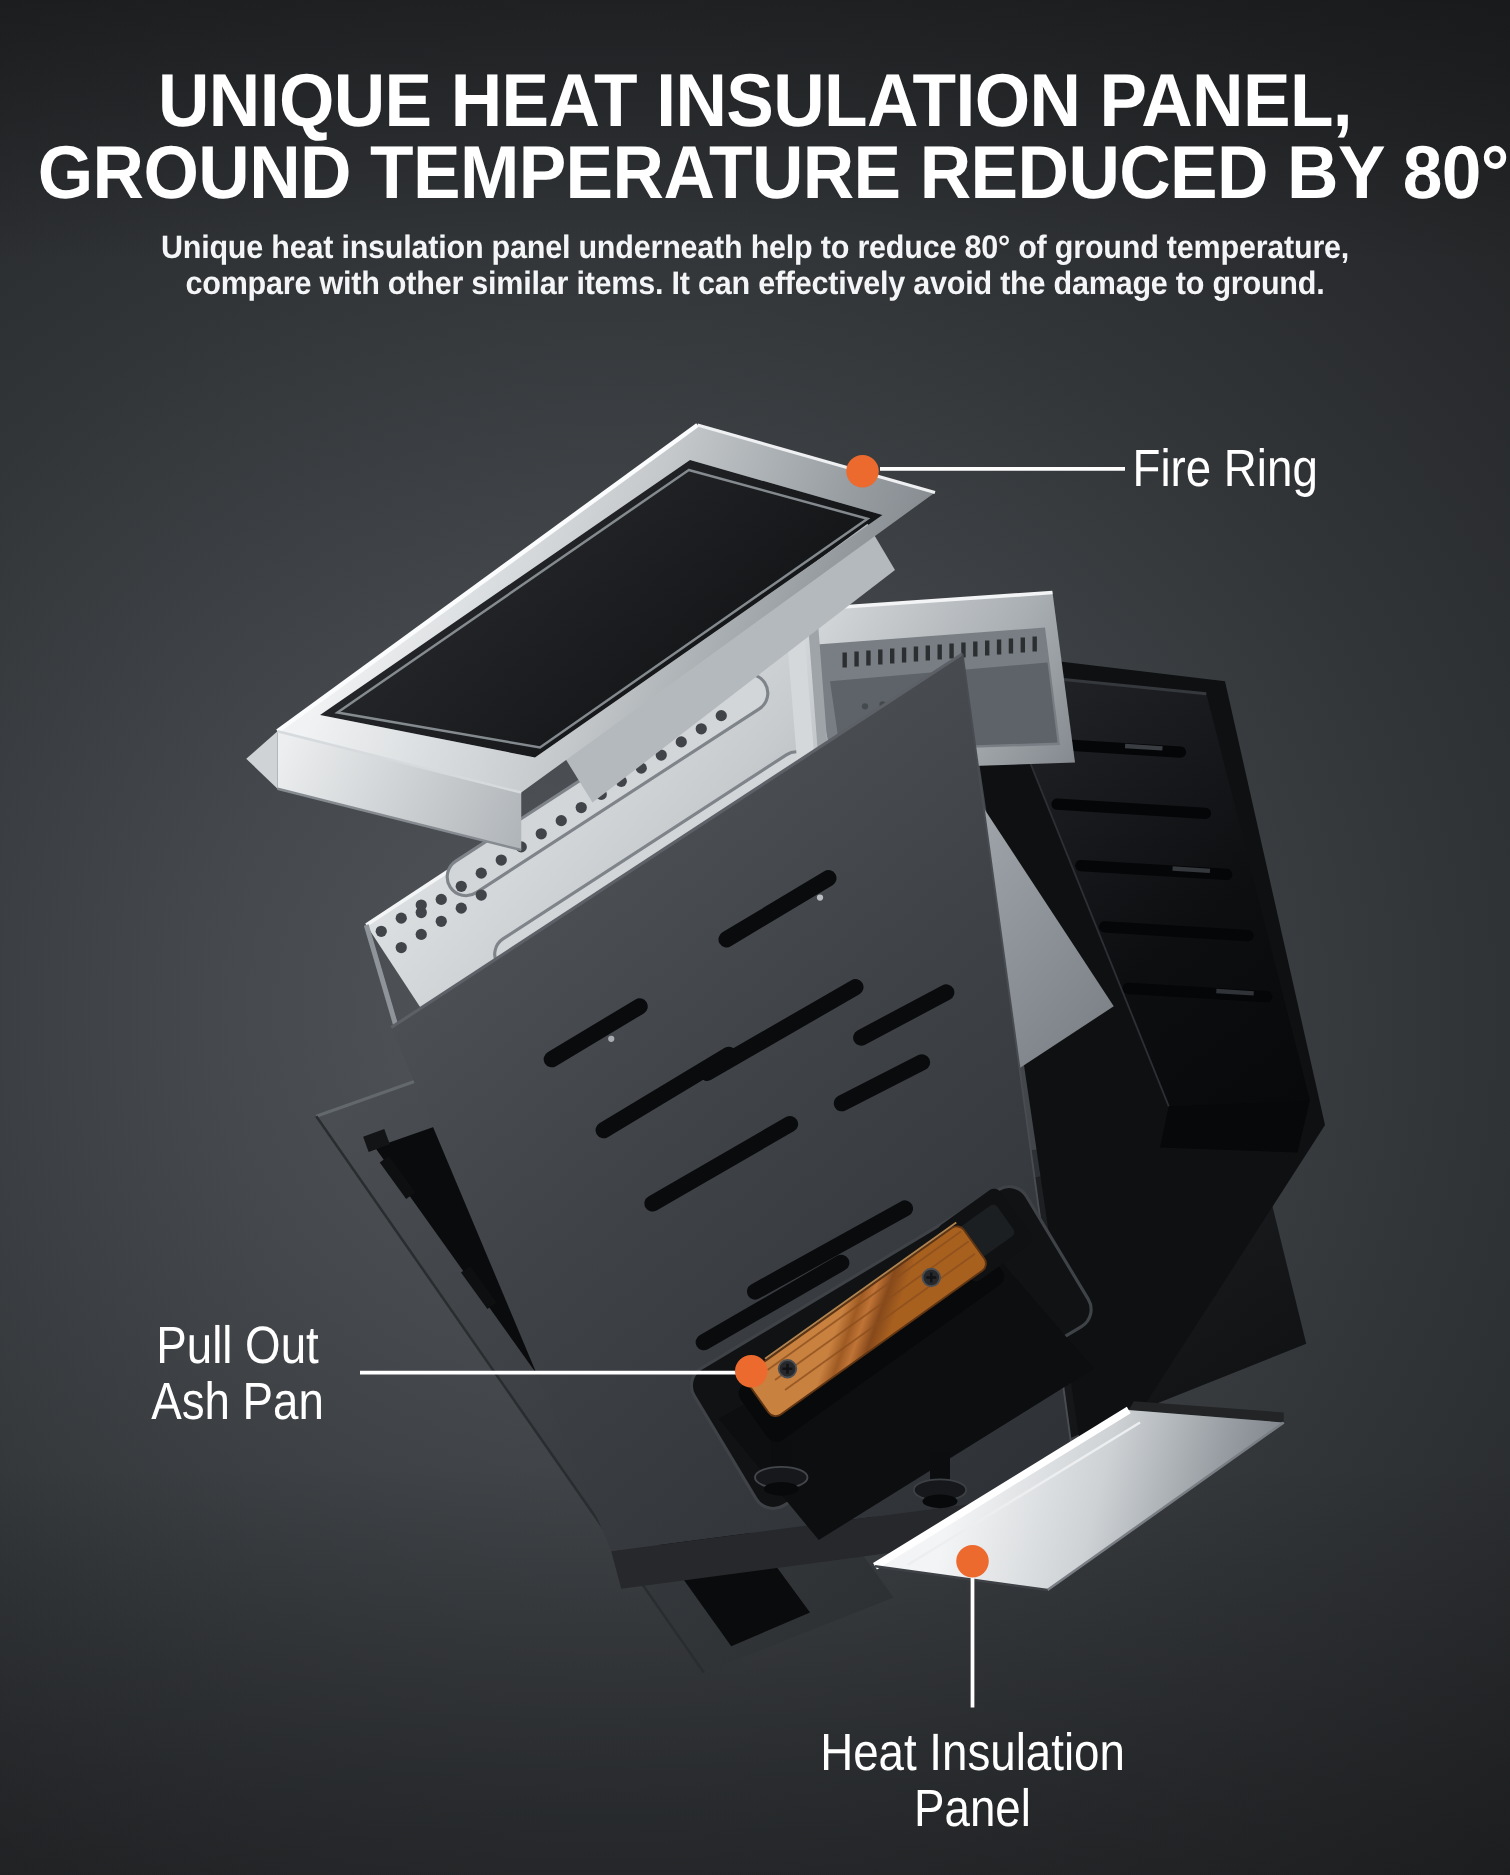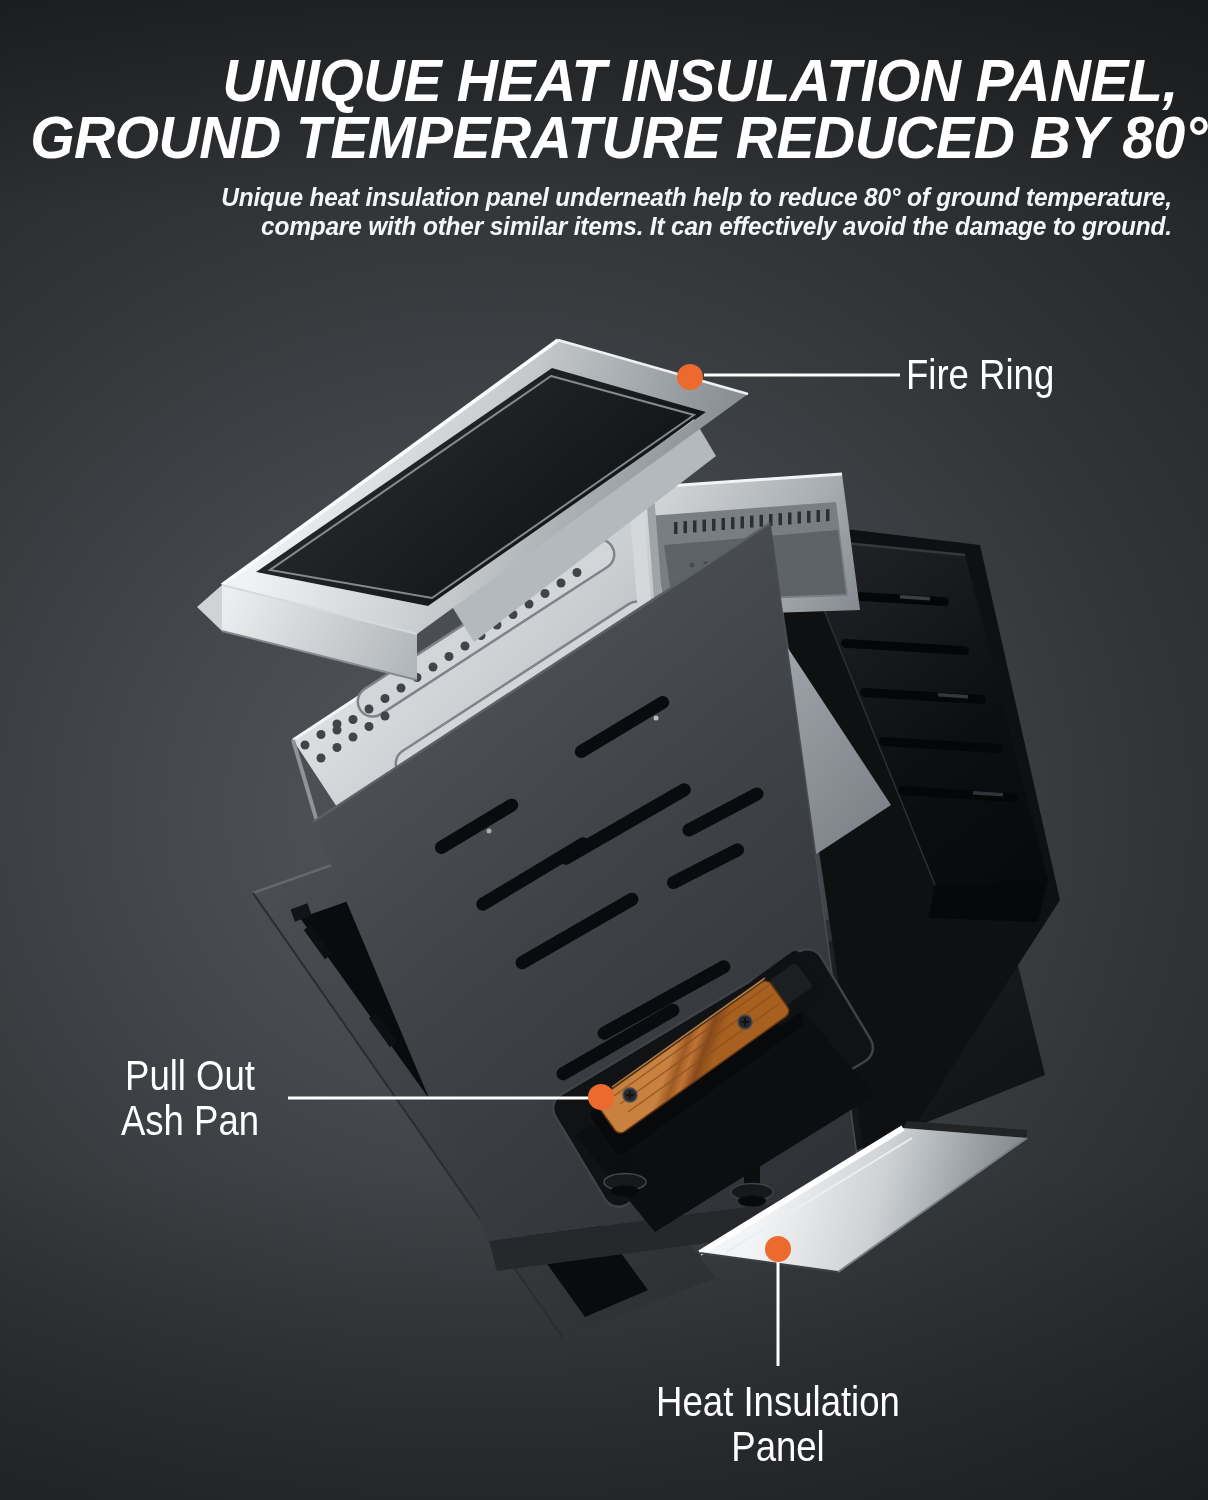--- a/index.html
+++ b/index.html
@@ -3,21 +3,21 @@
 <meta charset="utf-8">
 <style>
   html,body{margin:0;padding:0;background:#111;}
   .stage{
     position:relative;width:1208px;height:1500px;overflow:hidden;
     font-family:"Liberation Sans",sans-serif;
     background:
       linear-gradient(180deg, rgba(14,15,16,.40) 0%, rgba(14,15,16,0) 14%, rgba(14,15,16,0) 78%, rgba(14,15,16,.32) 100%),
       radial-gradient(100% 75% at 40% 54%, #54575b 0%, #45484c 26%, #323538 56%, #232527 84%, #1c1e20 100%);
   }
-  .hdr{position:absolute;left:0;top:52px;width:100%;text-align:right;color:#fff;font-style:italic;}
+  .hdr{position:absolute;left:0;top:52px;width:100%;text-align:center;color:#fff;}
   .title{
     font-weight:700;font-size:60px;line-height:57px;letter-spacing:-.5px;
     transform:scaleX(.95);transform-origin:50% 0;white-space:nowrap;
   }
   .subtitle{
     margin-top:17px;font-weight:600;font-size:26px;line-height:29px;letter-spacing:-.2px;
     transform:scaleX(.94);transform-origin:50% 0;white-space:nowrap;color:#f4f5f6;
   }
   .product-svg{position:absolute;left:0;top:0;width:1208px;height:1500px;}
   .callout-label{

